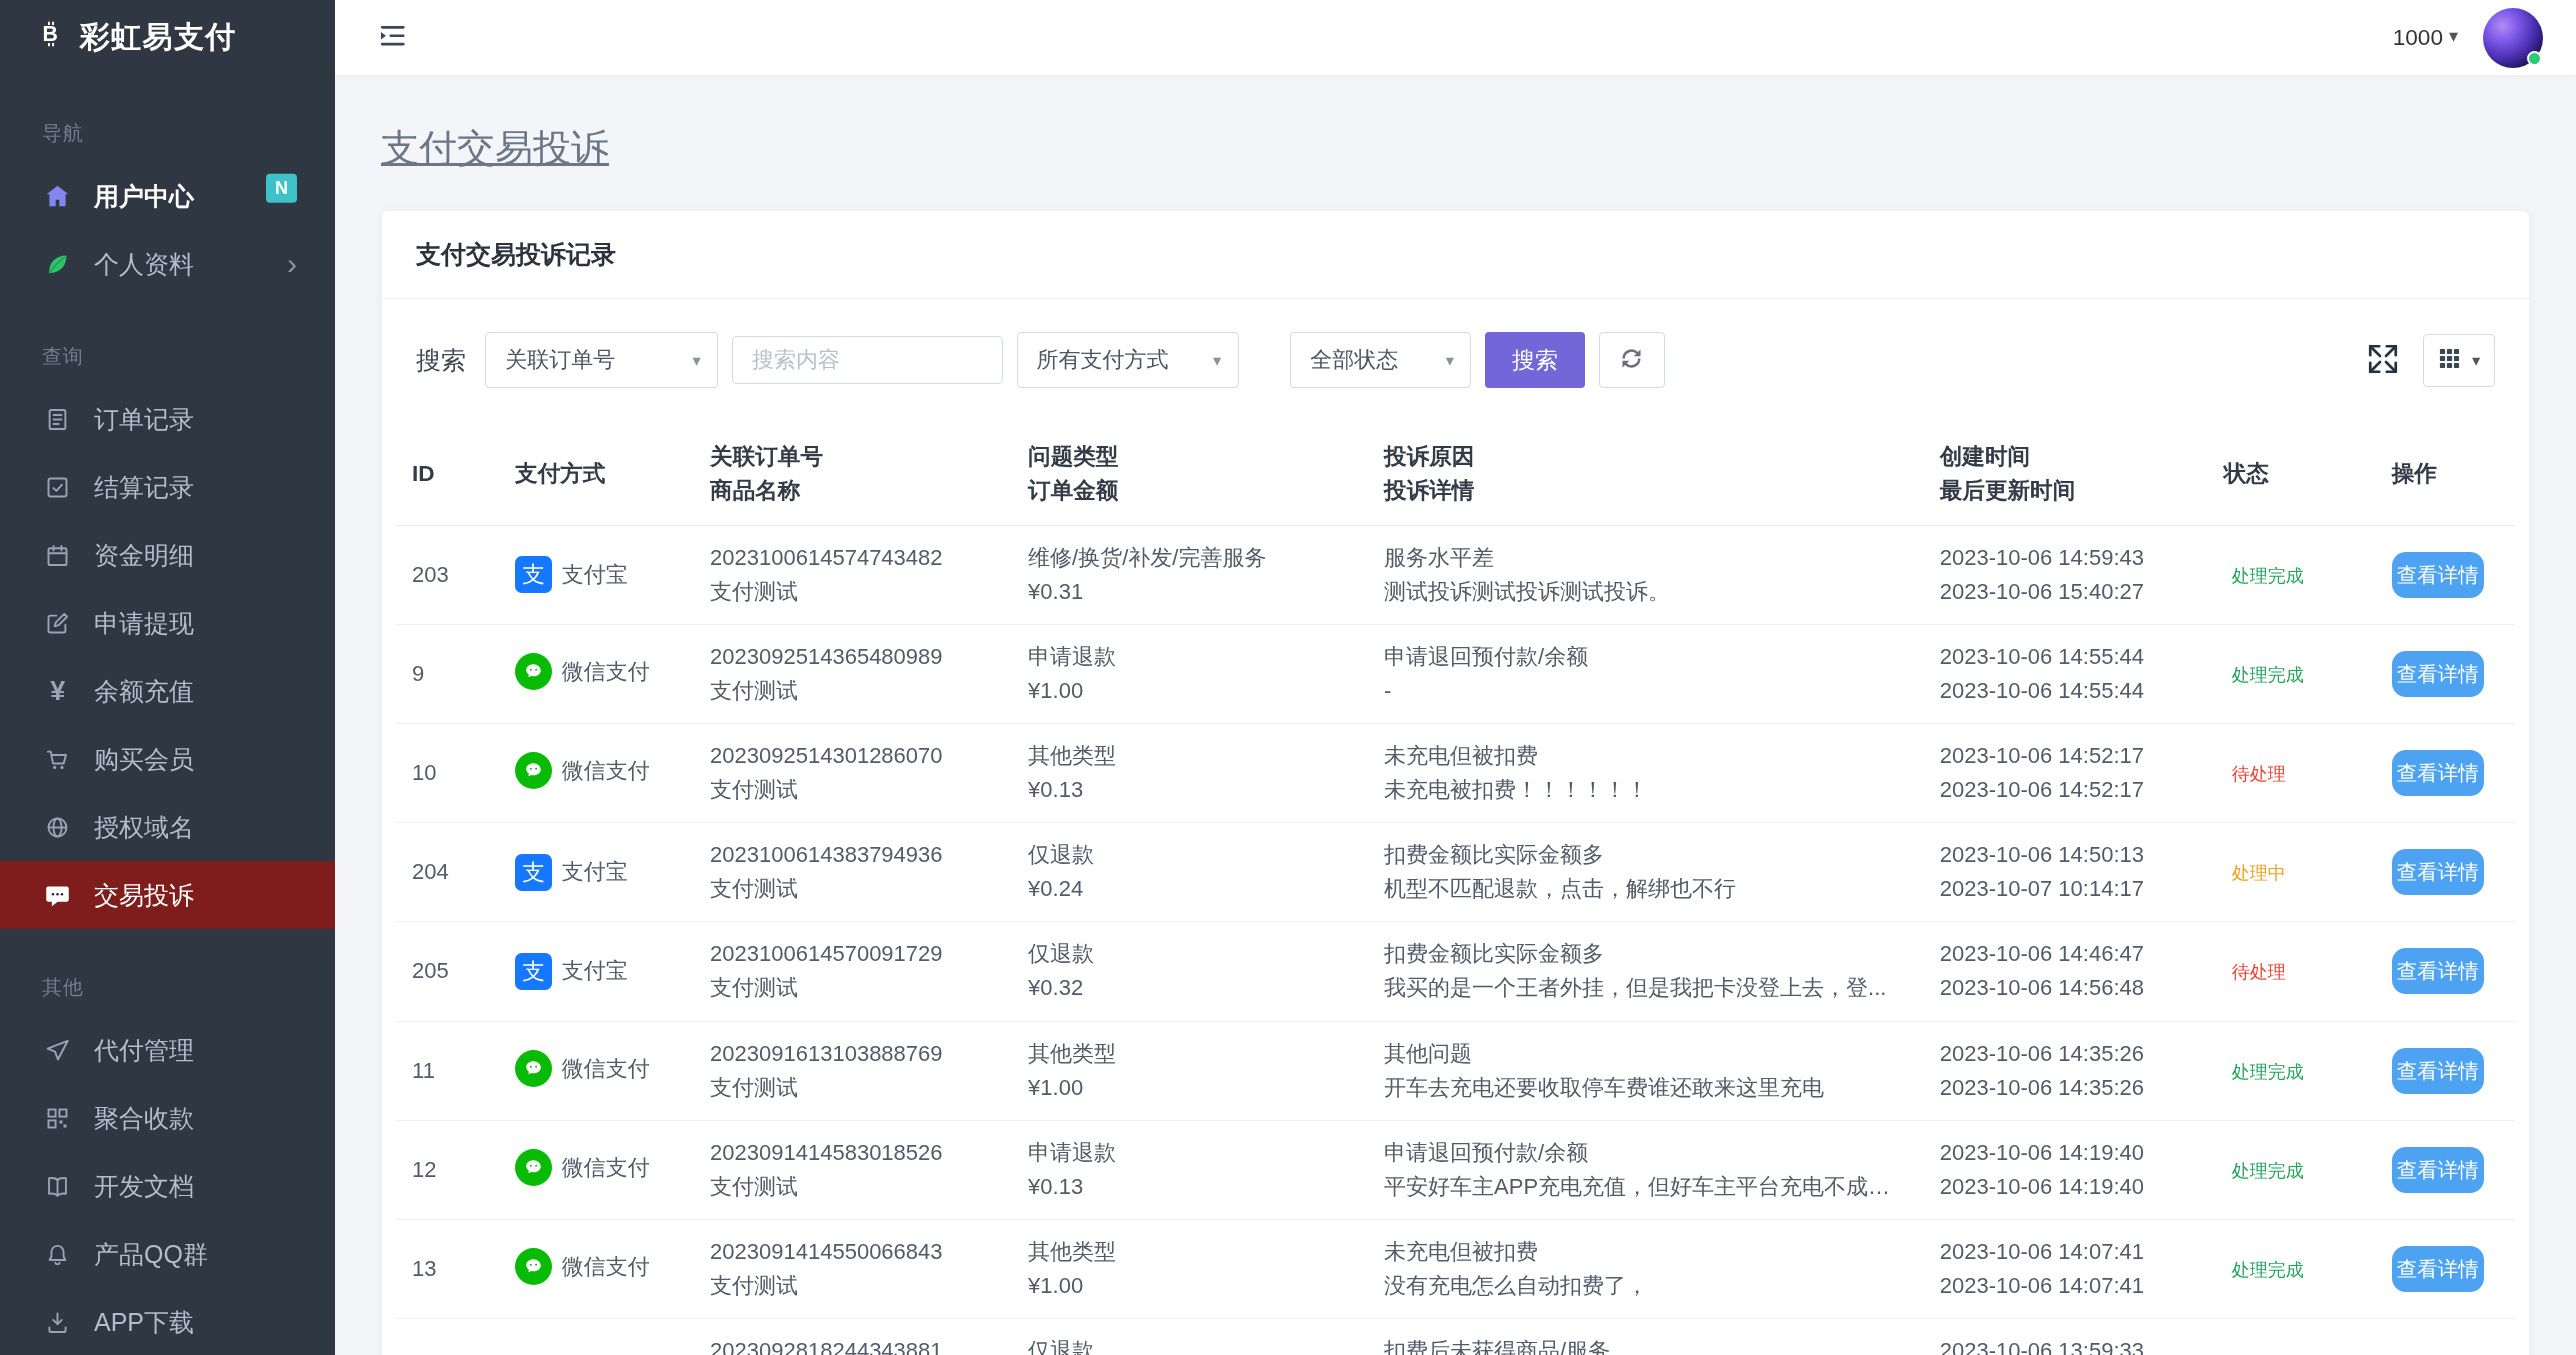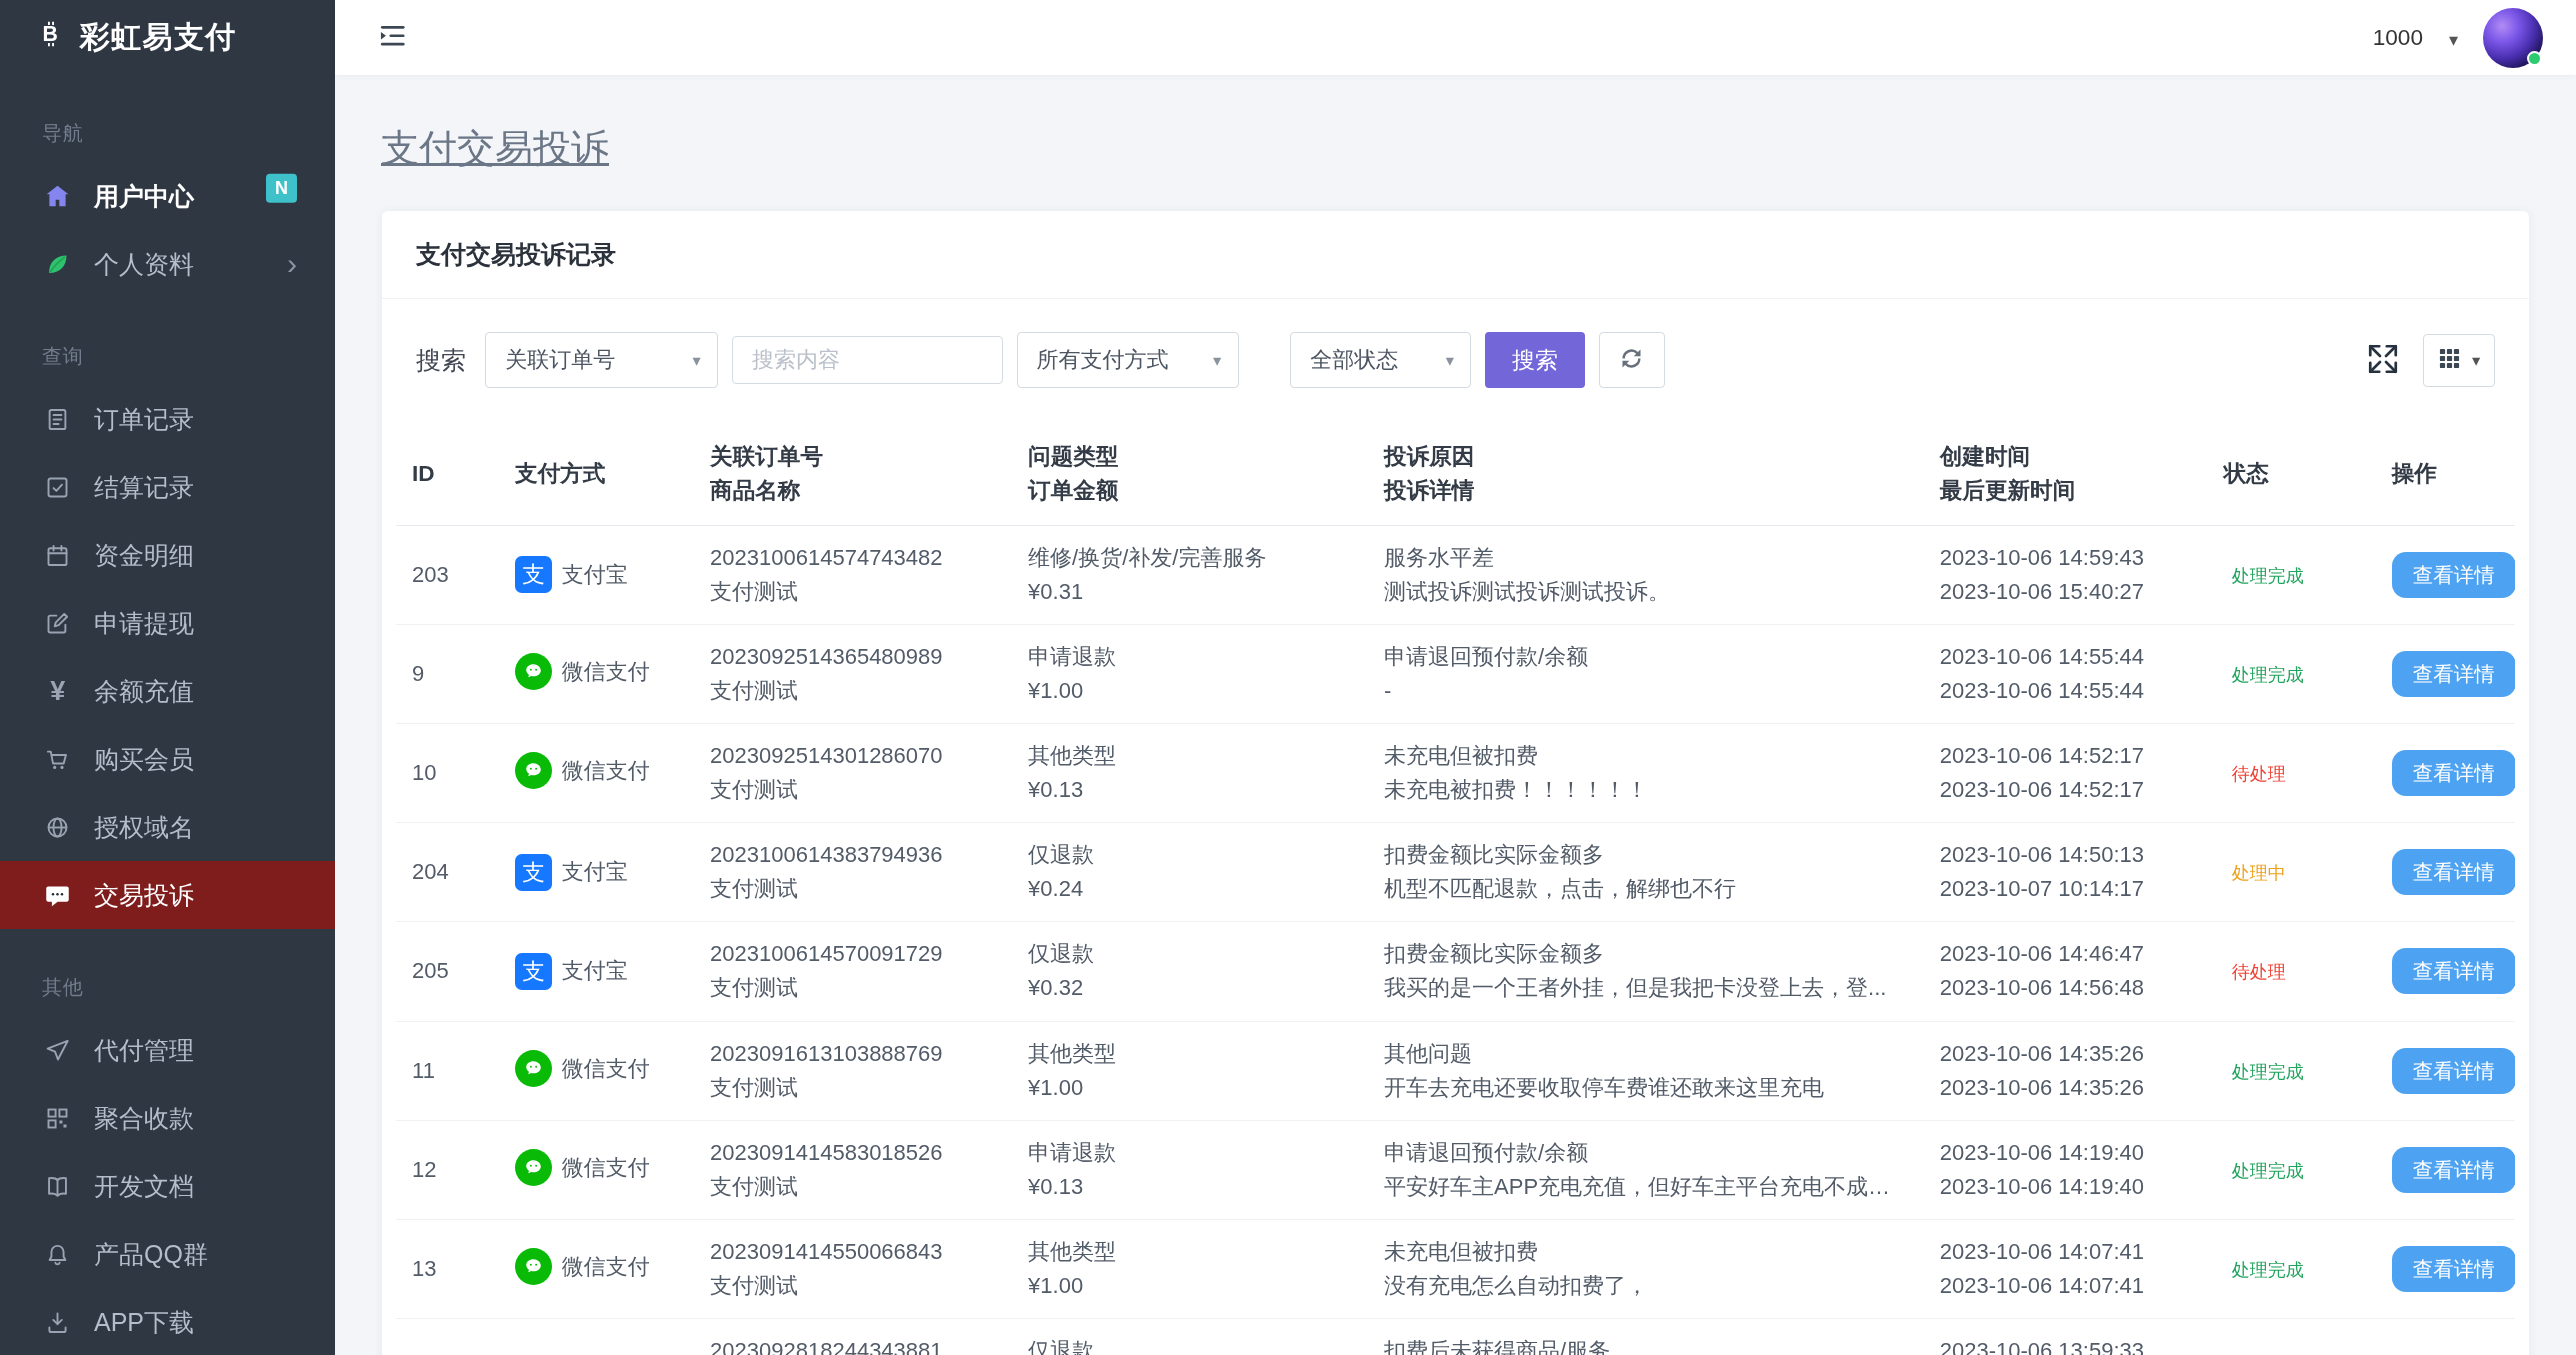--- a/index.html
+++ b/index.html
@@ -43,21 +43,21 @@
 
   
   .main { flex: 1; min-width: 0; display: flex; flex-direction: column; }
   .topbar {
     height: 75px; flex: none; background: #fff; display: flex; align-items: center;
     padding: 0 33px 0 42px; box-shadow: 0 1.4px 6.8px rgba(0,0,0,0.05);
     position: relative; z-index: 2;
   }
   .toggle-btn { background: none; border: none; cursor: pointer; display: flex; }
   .topbar-right { margin-left: auto; display: flex; align-items: center; gap: 25px; }
-  .balance { display: flex; align-items: flex-end; gap: 26px; font-size: 22.6px; color: #333; cursor: pointer; }
+  .balance { display: flex; align-items: flex-start; gap: 6px; font-size: 22.6px; color: #333; cursor: pointer; }
   .balance .caret { font-size: 18px; color: #555; }
   .avatar {
     width: 60px; height: 60px; border-radius: 50%; cursor: pointer; position: relative; flex: none;
     background: radial-gradient(circle at 32% 30%, #b18cf5 0%, #7b57e8 28%, #4a2fb0 55%, #1c1250 80%, #0d0828 100%);
   }
   .status-dot {
     position: absolute; right: 1.4px; bottom: 1.4px; width: 15px; height: 15px;
     background: #2ecc71; border: 2.7px solid #fff; border-radius: 50%;
   }
 
@@ -126,21 +126,21 @@
     align-items: center; justify-content: center;
   }
   .pay-icon.alipay { background: #1677ff; border-radius: 6.8px; color: #fff; font-size: 22.6px; }
   .pay-icon.wechat { background: #09bb07; border-radius: 50%; }
   .status { font-size: 18px; margin-left: 8px; }
   .st-done { color: #21a45d; }
   .st-pending { color: #f04134; }
   .st-processing { color: #efa11b; }
   .btn-view {
     background: #4da3f2; color: #fff; border: none; border-radius: 14px;
-    font-size: 20.5px; padding: 9px 21px; cursor: pointer; white-space: nowrap;
+    font-size: 20.5px; padding: 9px 5px; cursor: pointer; white-space: nowrap;
     font-family: inherit;
   }
 </style>
 </head>
 <body>
 
 <div class="app">
 
   <aside class="sidebar">
     <div class="brand">

